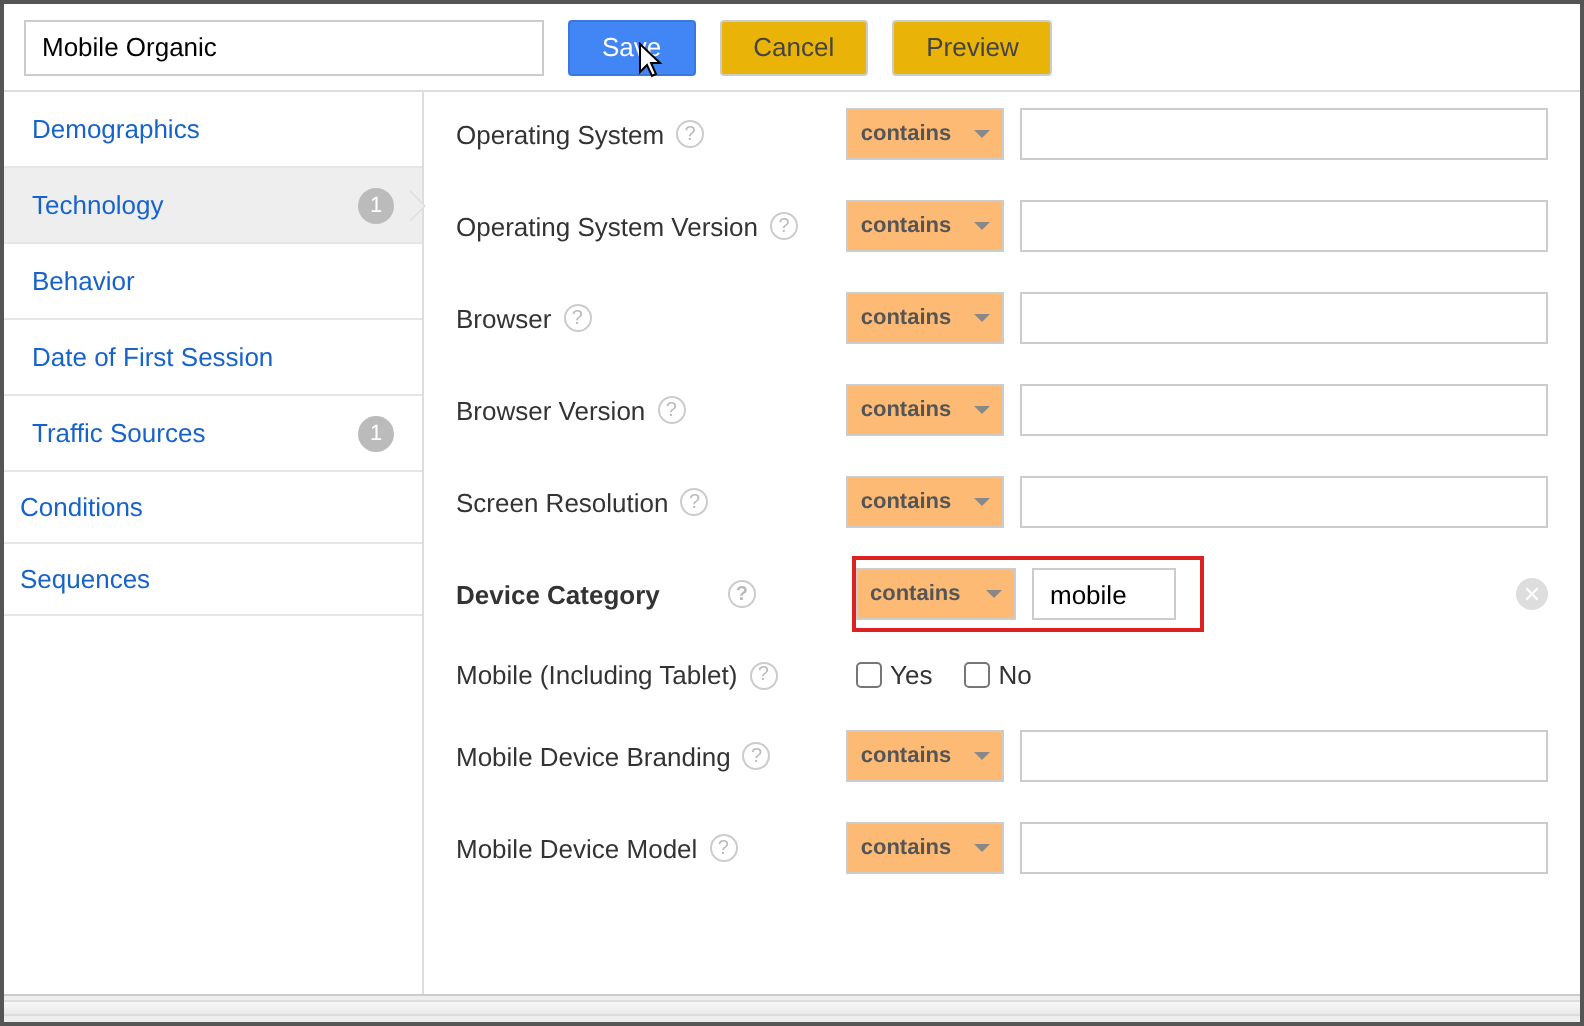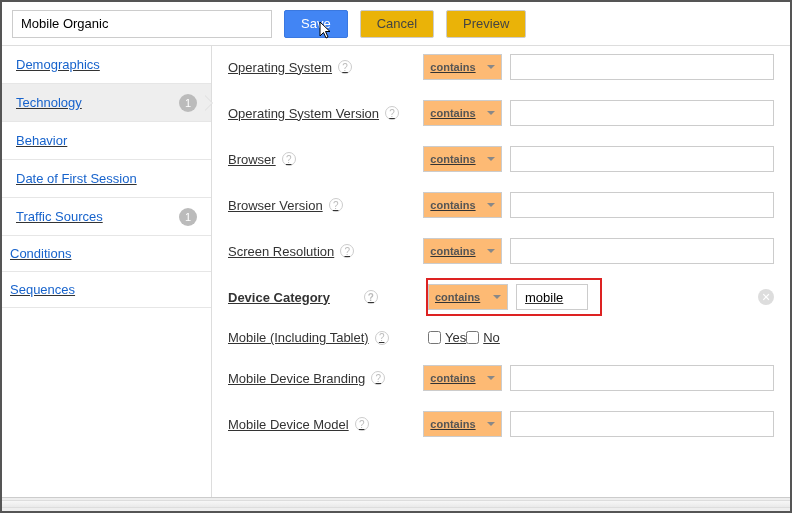--- a/index.html
+++ b/index.html
@@ -53,21 +53,20 @@
   .cursor-img {
     position: absolute;
     top: 10px;
     left: 34px;
     pointer-events: none;
   }
   .body {
     flex: 1;
     display: flex;
     overflow: hidden;
-    text-decoration: underline;
   }
   .sidebar {
     width: 210px;
     border-right: 1px solid #ddd;
     background: #fff;
   }
   .sidebar-item {
     position: relative;
     height: 38px;
     line-height: 38px;
@@ -195,20 +194,21 @@
     font-size: 11px;
     display: flex;
     align-items: center;
     justify-content: center;
     margin-left: auto;
     cursor: pointer;
   }
   .row .clear-x { position: absolute; right: 0; }
   .checkbox-group {
     display: flex;
+    gap: 16px;
     align-items: center;
   }
   .cb-wrap { display: flex; align-items: center; gap: 4px; }
   .cb-wrap input { margin: 0; }
   .footer {
     height: 14px;
     background: #eee;
     border-top: 1px solid #ccc;
   }
   .footer-inner {

